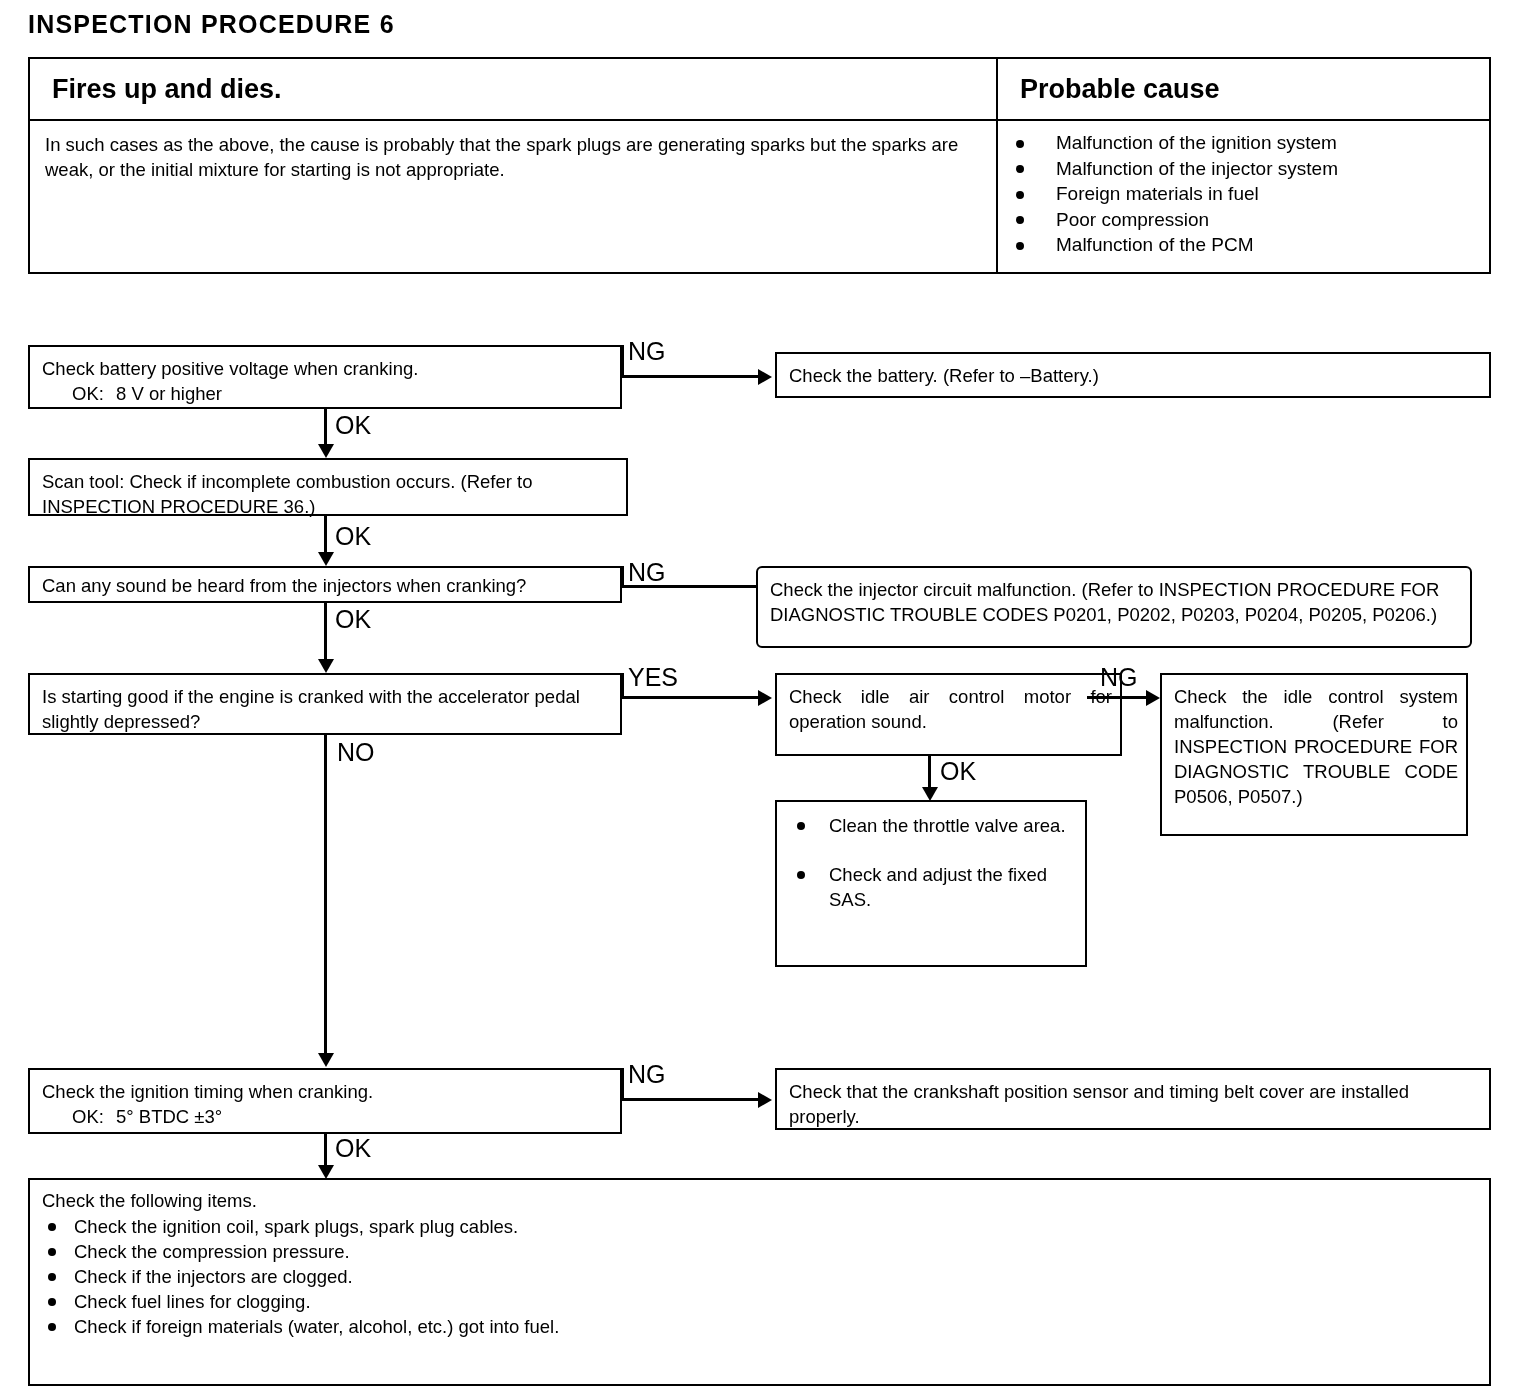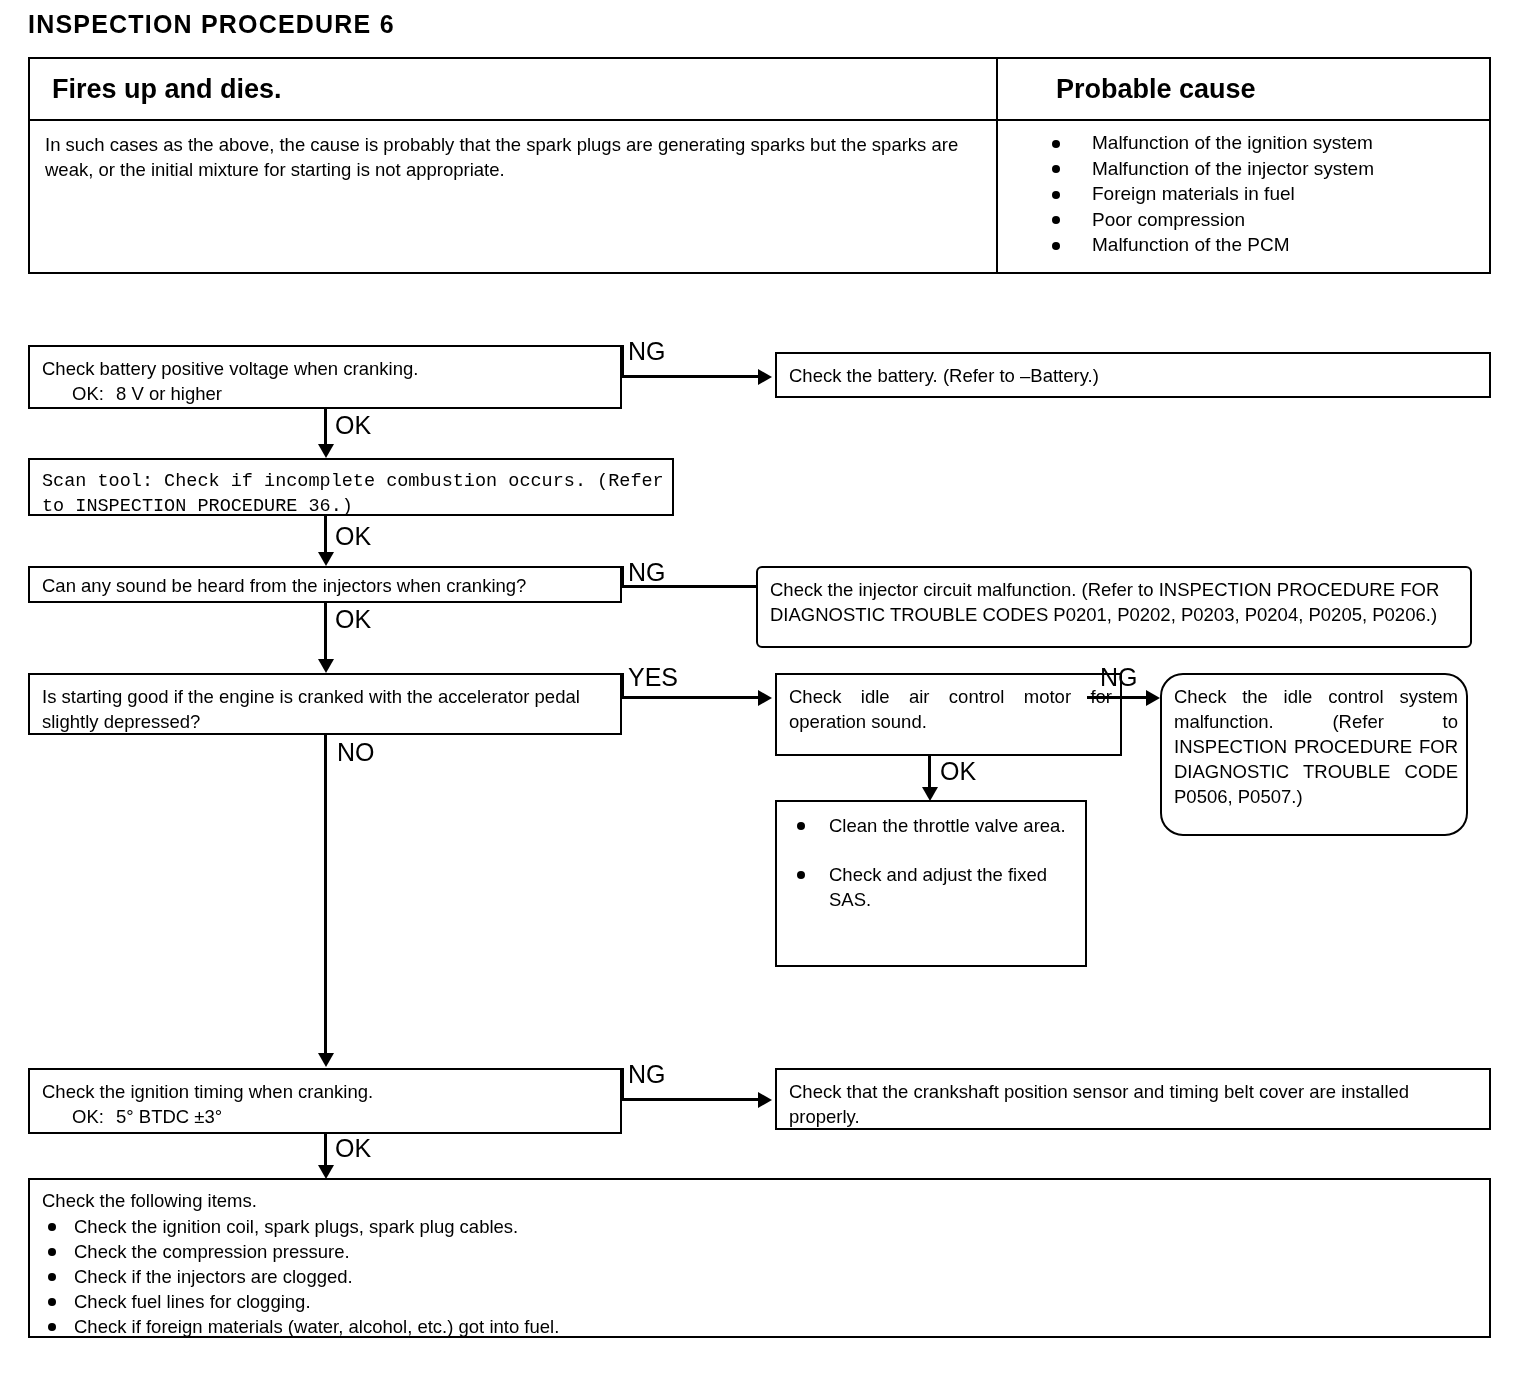--- a/index.html
+++ b/index.html
@@ -15,21 +15,21 @@
     position:absolute;left:28px;top:10px;
     font-size:25px;font-weight:bold;letter-spacing:1.2px;
     white-space:nowrap;
   }
 
   
   #symptom-table{
     position:absolute;left:28px;top:57px;width:1463px;height:217px;
     border:2px solid #000;box-sizing:border-box;
   }
-  .tbl-row{display:flex;width:100%;box-sizing:border-box;gap:36px;}
+  .tbl-row{display:flex;width:100%;box-sizing:border-box;}
   .tbl-row.head{height:62px;border-bottom:2px solid #000;}
   .tbl-row.body{height:151px;}
   .tbl-cell-left{width:968px;box-sizing:border-box;border-right:2px solid #000;position:relative;}
   .tbl-cell-right{flex:1;box-sizing:border-box;position:relative;}
   .head-text{
     position:absolute;left:22px;top:50%;transform:translateY(-50%);
     font-size:27px;font-weight:bold;white-space:nowrap;
   }
   .desc-text{
     position:absolute;left:15px;top:11px;right:10px;
@@ -133,21 +133,21 @@
   <div class="edge-label" style="left:628px;top:341px;">NG</div>
 
   <div class="box" style="left:775px;top:352px;width:716px;height:46px;">
     <div class="txt">Check the battery. (Refer to –Battery.)</div>
   </div>
 
   <div class="vline" style="left:324px;top:409px;height:42px;"></div>
   <div class="arrow-down" style="left:317.5px;top:444px;"></div>
   <div class="edge-label" style="left:335px;top:415px;">OK</div>
 
-  <div class="box" style="left:28px;top:458px;width:646px;height:58px;font-family:Liberation Mono, monospace;">
+  <div class="box" style="left:28px;top:458px;width:600px;height:58px;">
     <div class="txt">Scan tool: Check if incomplete combustion occurs. (Refer to INSPECTION PROCEDURE 36.)</div>
   </div>
 
   <div class="vline" style="left:324px;top:516px;height:43px;"></div>
   <div class="arrow-down" style="left:317.5px;top:552px;"></div>
   <div class="edge-label" style="left:335px;top:526px;">OK</div>
 
   <div class="box" style="left:28px;top:566px;width:594px;height:37px;">
     <div class="txt" style="top:5px;">Can any sound be heard from the injectors when cranking?</div>
   </div>
@@ -175,21 +175,21 @@
   <div class="edge-label" style="left:628px;top:667px;">YES</div>
 
   <div class="box" style="left:775px;top:673px;width:347px;height:83px;">
     <div class="txt justify">Check idle air control motor for operation sound.</div>
   </div>
 
   <div class="hline" style="left:1087px;top:696px;width:62px;"></div>
   <div class="arrow-right" style="left:1146px;top:690px;"></div>
   <div class="edge-label" style="left:1100px;top:667px;">NG</div>
 
-  <div class="box" style="left:1160px;top:673px;width:308px;height:163px;border-radius:23px;">
+  <div class="box" style="left:1160px;top:673px;width:308px;height:163px;">
     <div class="txt justify">Check the idle control system malfunction. (Refer to INSPECTION PROCEDURE FOR DIAGNOSTIC TROUBLE CODE P0506, P0507.)</div>
   </div>
 
   <div class="vline" style="left:928px;top:756px;height:38px;"></div>
   <div class="arrow-down" style="left:921.5px;top:787px;"></div>
   <div class="edge-label" style="left:940px;top:761px;">OK</div>
 
   <div class="box" style="left:775px;top:800px;width:312px;height:167px;">
     <ul class="blist spaced wide" id="throttle-list" style="position:absolute;left:0;right:8px;top:11px;">
         <li><span class="bullet"></span><span>Clean the throttle valve area.</span></li>
@@ -217,21 +217,21 @@
   <div class="edge-label" style="left:628px;top:1064px;">NG</div>
 
   <div class="box" style="left:775px;top:1068px;width:716px;height:62px;">
     <div class="txt">Check that the crankshaft position sensor and timing belt cover are installed properly.</div>
   </div>
 
   <div class="vline" style="left:324px;top:1134px;height:38px;"></div>
   <div class="arrow-down" style="left:317.5px;top:1165px;"></div>
   <div class="edge-label" style="left:335px;top:1138px;">OK</div>
 
-  <div class="box" style="left:28px;top:1178px;width:1463px;height:160px;padding-left:48px;">
+  <div class="box" style="left:28px;top:1178px;width:1463px;height:208px;padding-left:48px;">
     <div class="txt" style="top:8px;">Check the following items.</div>
     <ul class="blist tight" id="final-list" style="position:absolute;left:0;right:8px;top:34px;">
         <li><span class="bullet"></span><span>Check the ignition coil, spark plugs, spark plug cables.</span></li>
         <li><span class="bullet"></span><span>Check the compression pressure.</span></li>
         <li><span class="bullet"></span><span>Check if the injectors are clogged.</span></li>
         <li><span class="bullet"></span><span>Check fuel lines for clogging.</span></li>
         <li><span class="bullet"></span><span>Check if foreign materials (water, alcohol, etc.) got into fuel.</span></li>
       </ul>
   </div>
 

